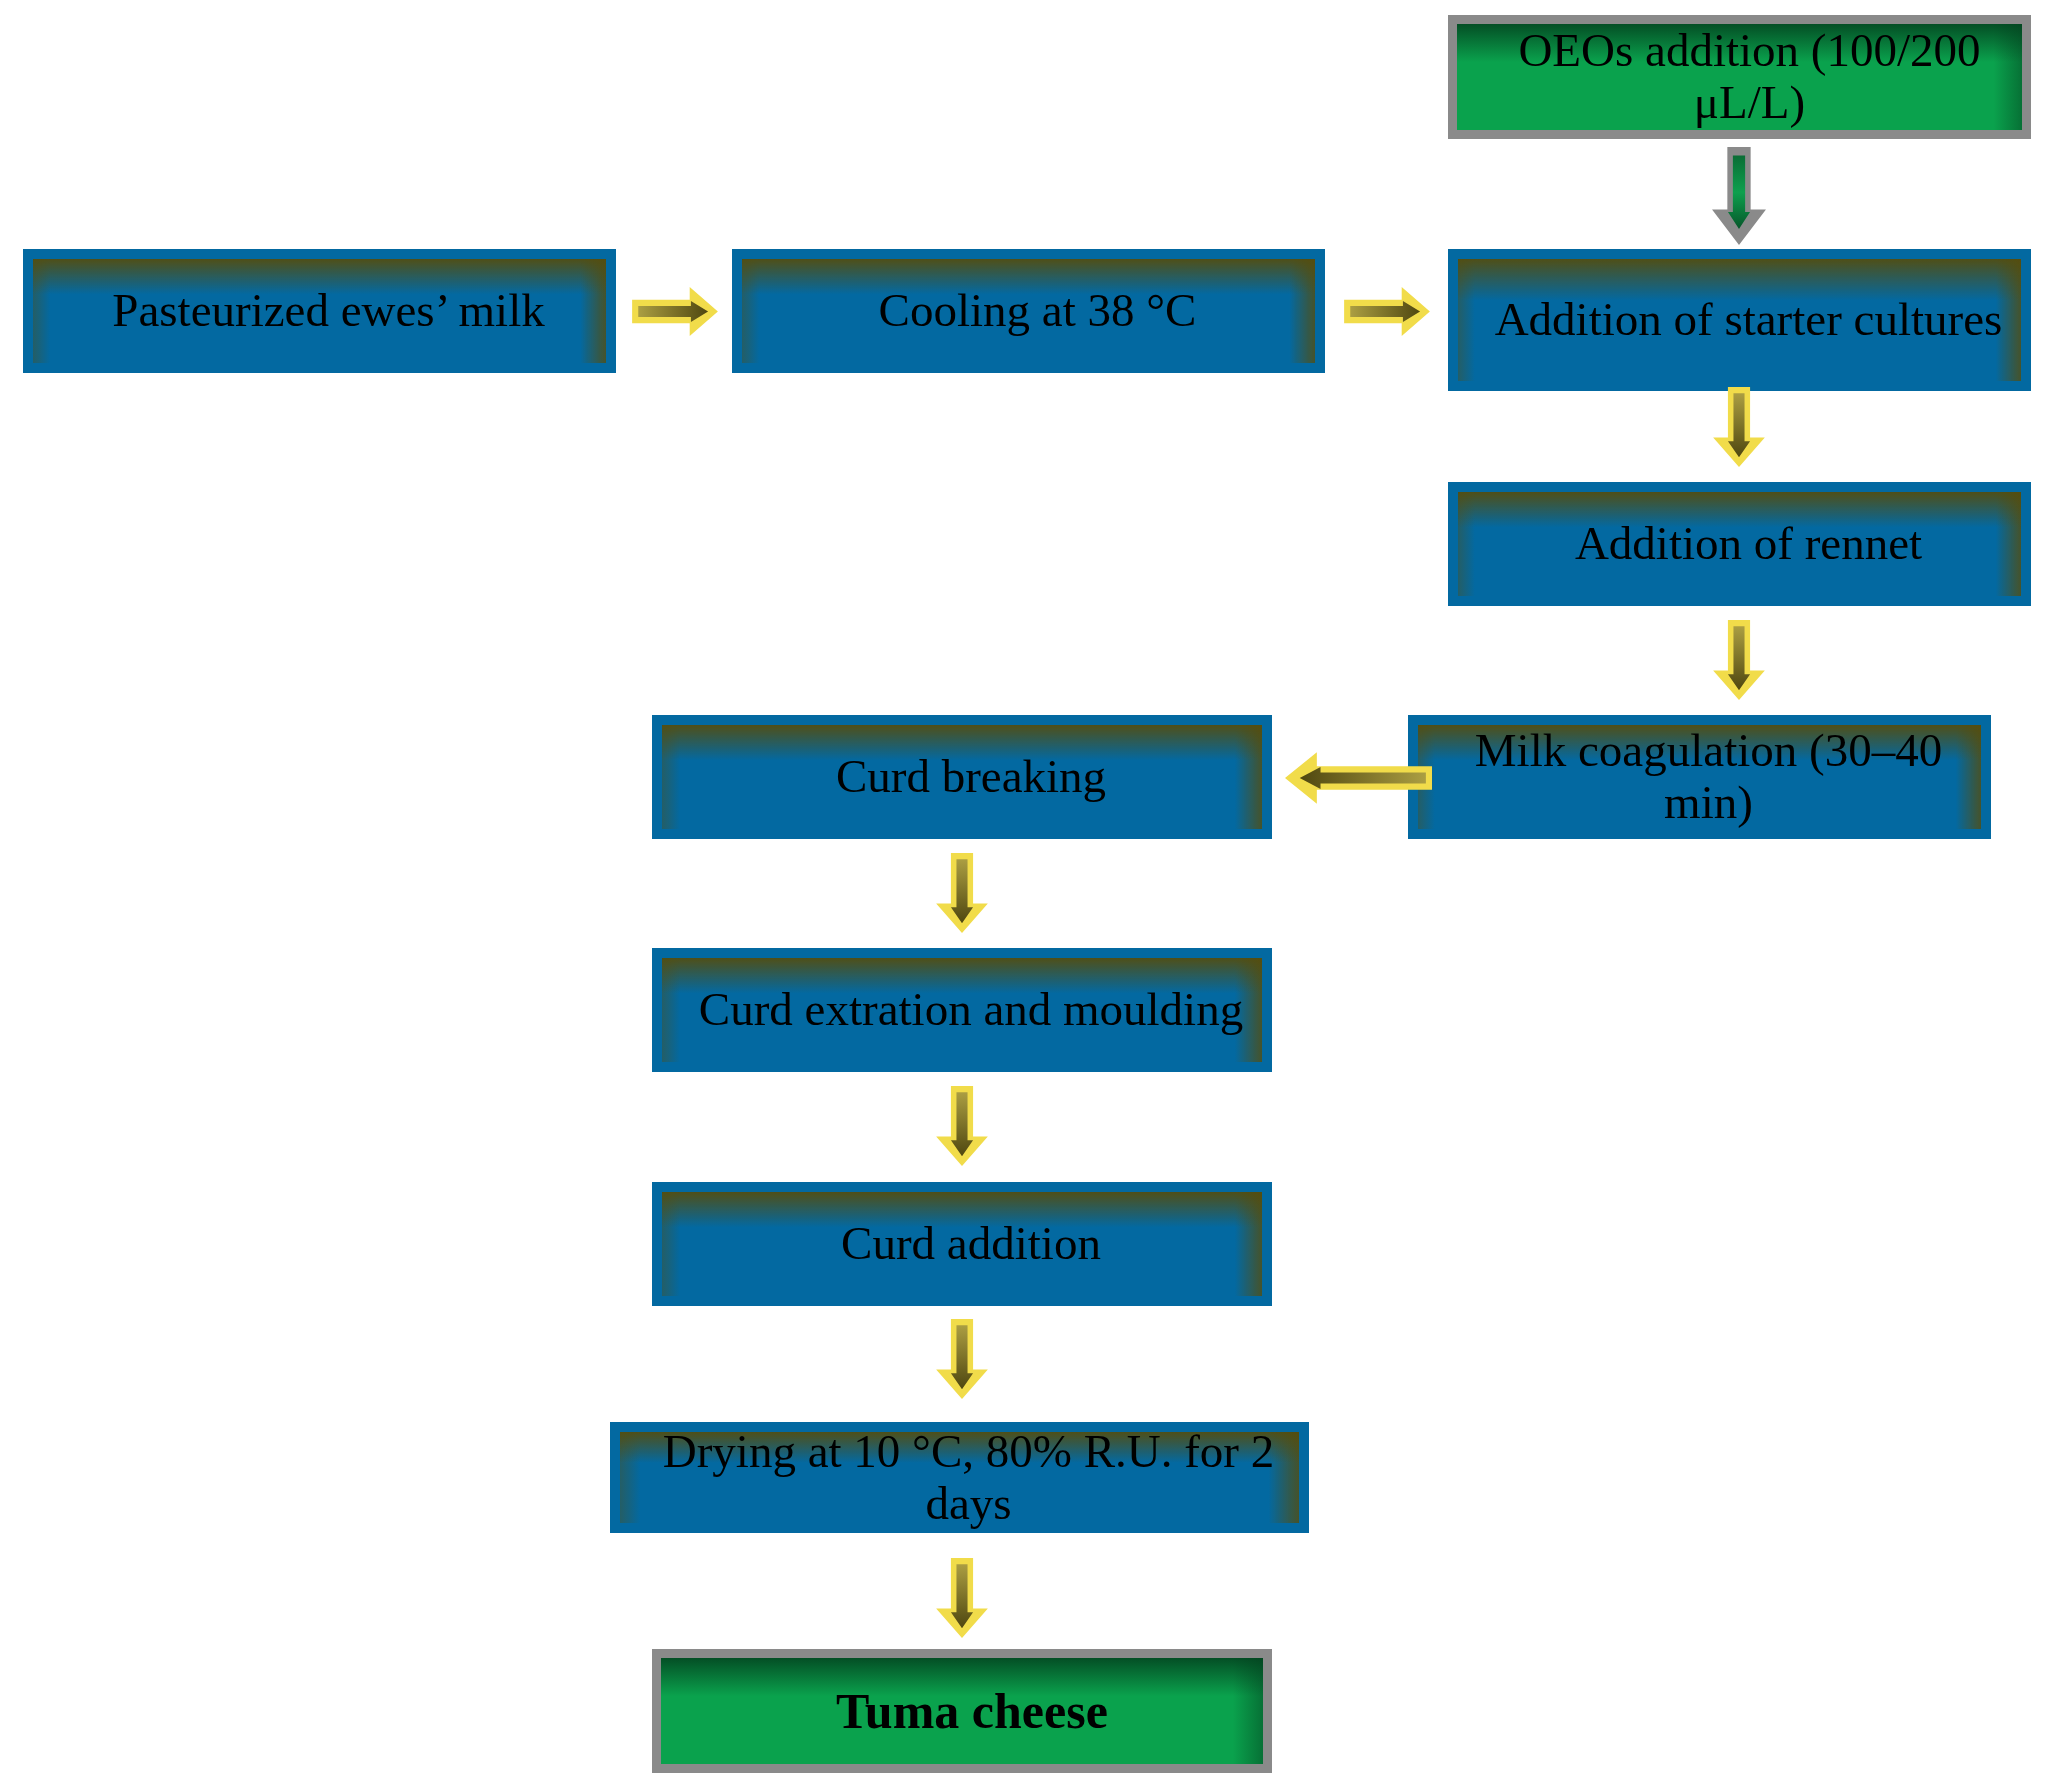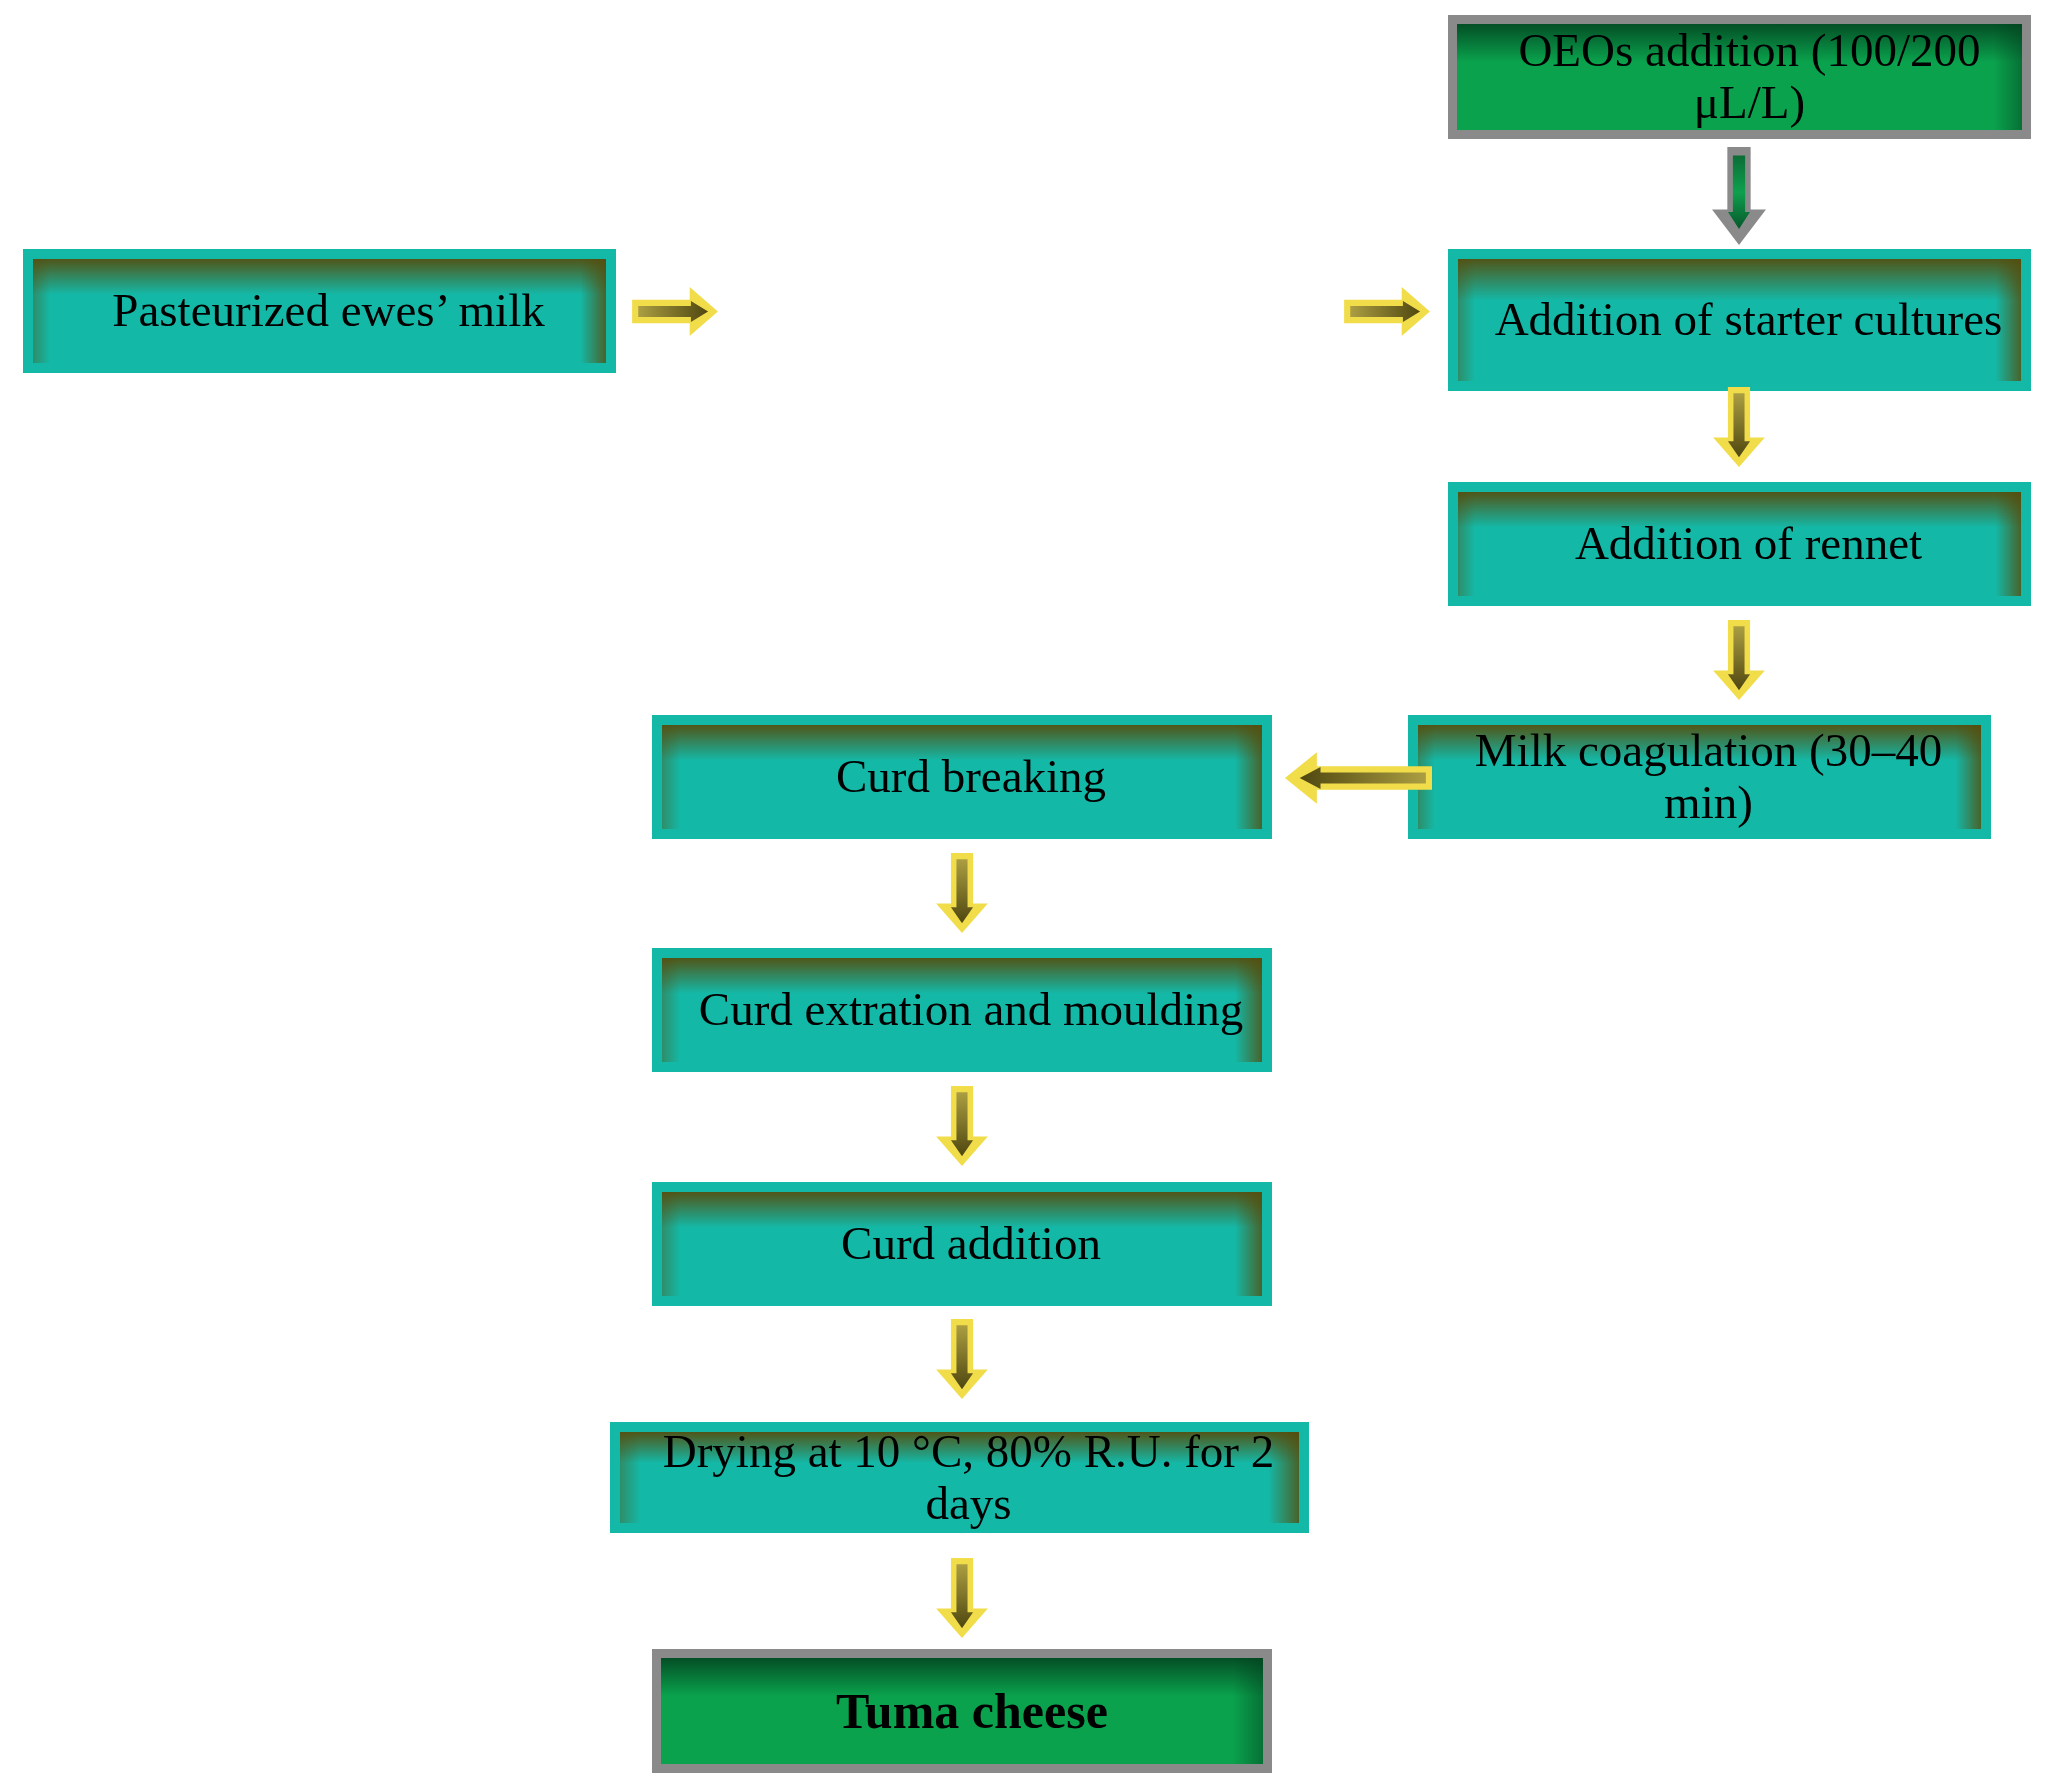--- a/index.html
+++ b/index.html
@@ -12,21 +12,21 @@
   }
   .box{
     position:absolute;
     box-sizing:border-box;
     display:flex;align-items:center;justify-content:center;
     text-align:center;
     font-size:47px;
     color:#000;
     line-height:1.1;
   }
-  .box.yellow{background:#14b8a6;padding-left:18px;}
+  .box.yellow{background:#0369a1;padding-left:18px;}
   .box.yellow::before{
     content:"";position:absolute;inset:9.8px;
     background:
       linear-gradient(180deg, rgba(86,77,12,0.92) 0%, rgba(86,77,12,0) 34%),
       linear-gradient(270deg, rgba(86,77,12,0.80) 0%, rgba(86,77,12,0) 4.5%),
       linear-gradient(90deg,  rgba(86,77,12,0.40) 0%, rgba(86,77,12,0) 3%);
     pointer-events:none;
   }
   .box.green{background:#0AA24D;border:9.8px solid #8A8A8A;padding-left:20px;}
   .box.green::before{
@@ -69,20 +69,23 @@
   </svg>
 
   <div class="box green" style="left:1448px;top:14.7px;width:583px;height:124px">
     <span class="lbl">OEOs addition (100/200 μL/L)</span>
   </div>
 
   <div class="box yellow" style="left:23px;top:249px;width:593px;height:124px">
     <span class="lbl">Pasteurized ewes’ milk</span>
   </div>
 
+  <div class="box yellow" style="left:732px;top:249px;width:593px;height:124px">
+    <span class="lbl">Cooling at 38 °C</span>
+  </div>
 
   <div class="box yellow" style="left:1448px;top:249px;width:583px;height:142px">
     <span class="lbl">Addition of starter cultures</span>
   </div>
 
   <div class="box yellow" style="left:1448px;top:482px;width:583px;height:124px">
     <span class="lbl">Addition of rennet</span>
   </div>
 
   <div class="box yellow" style="left:1408px;top:715px;width:583px;height:124px">

